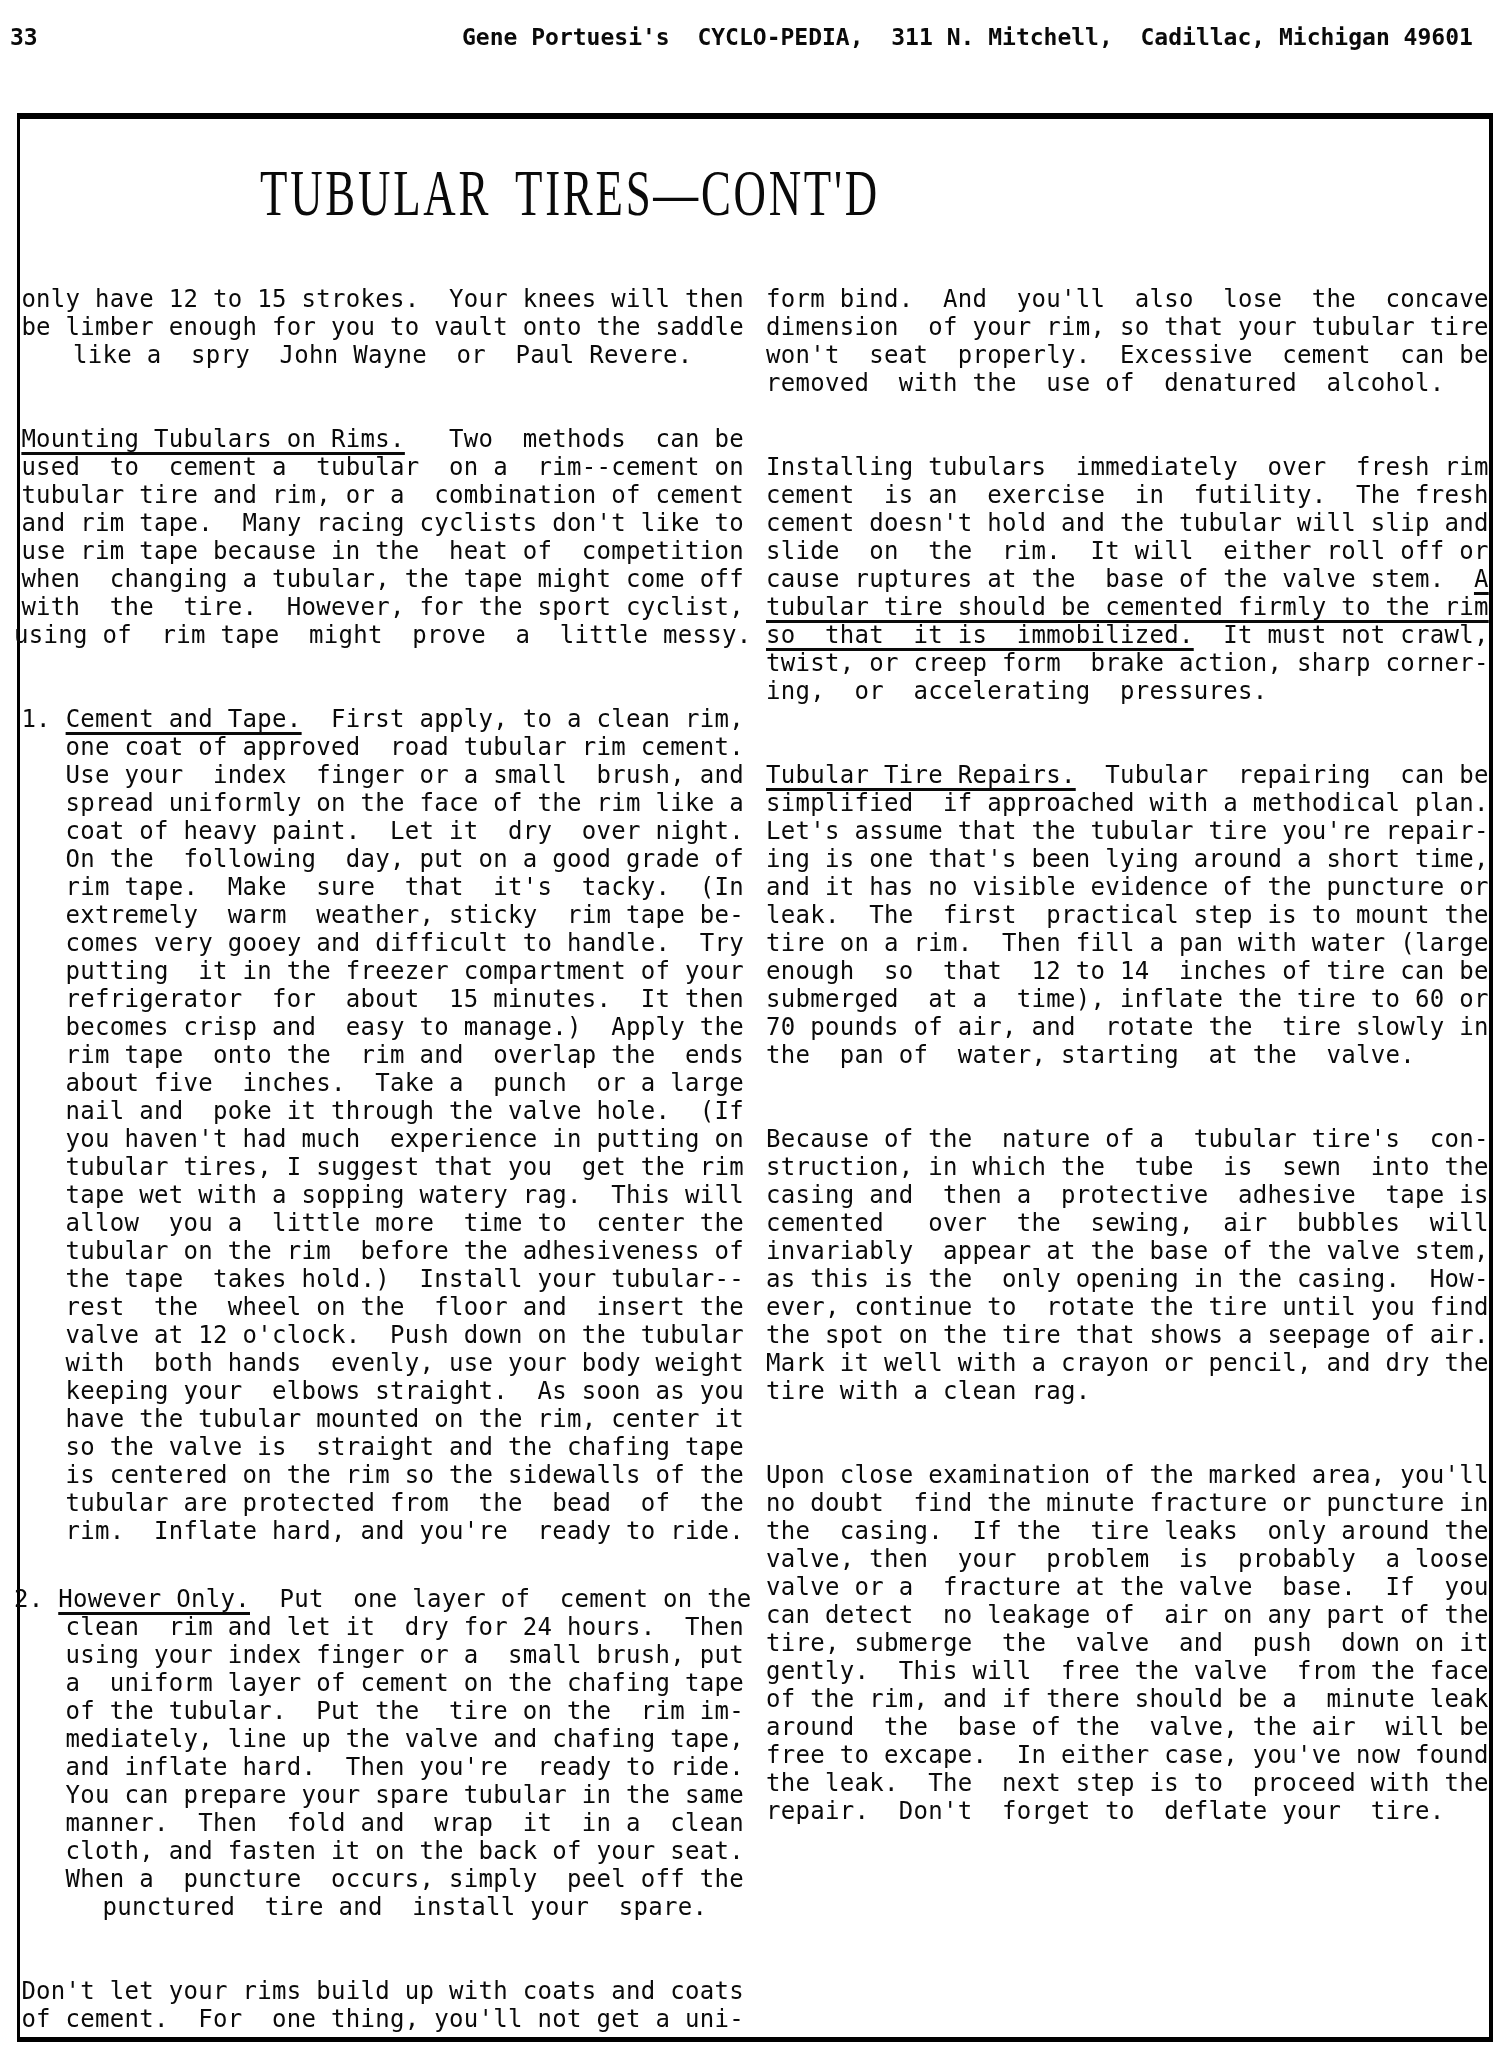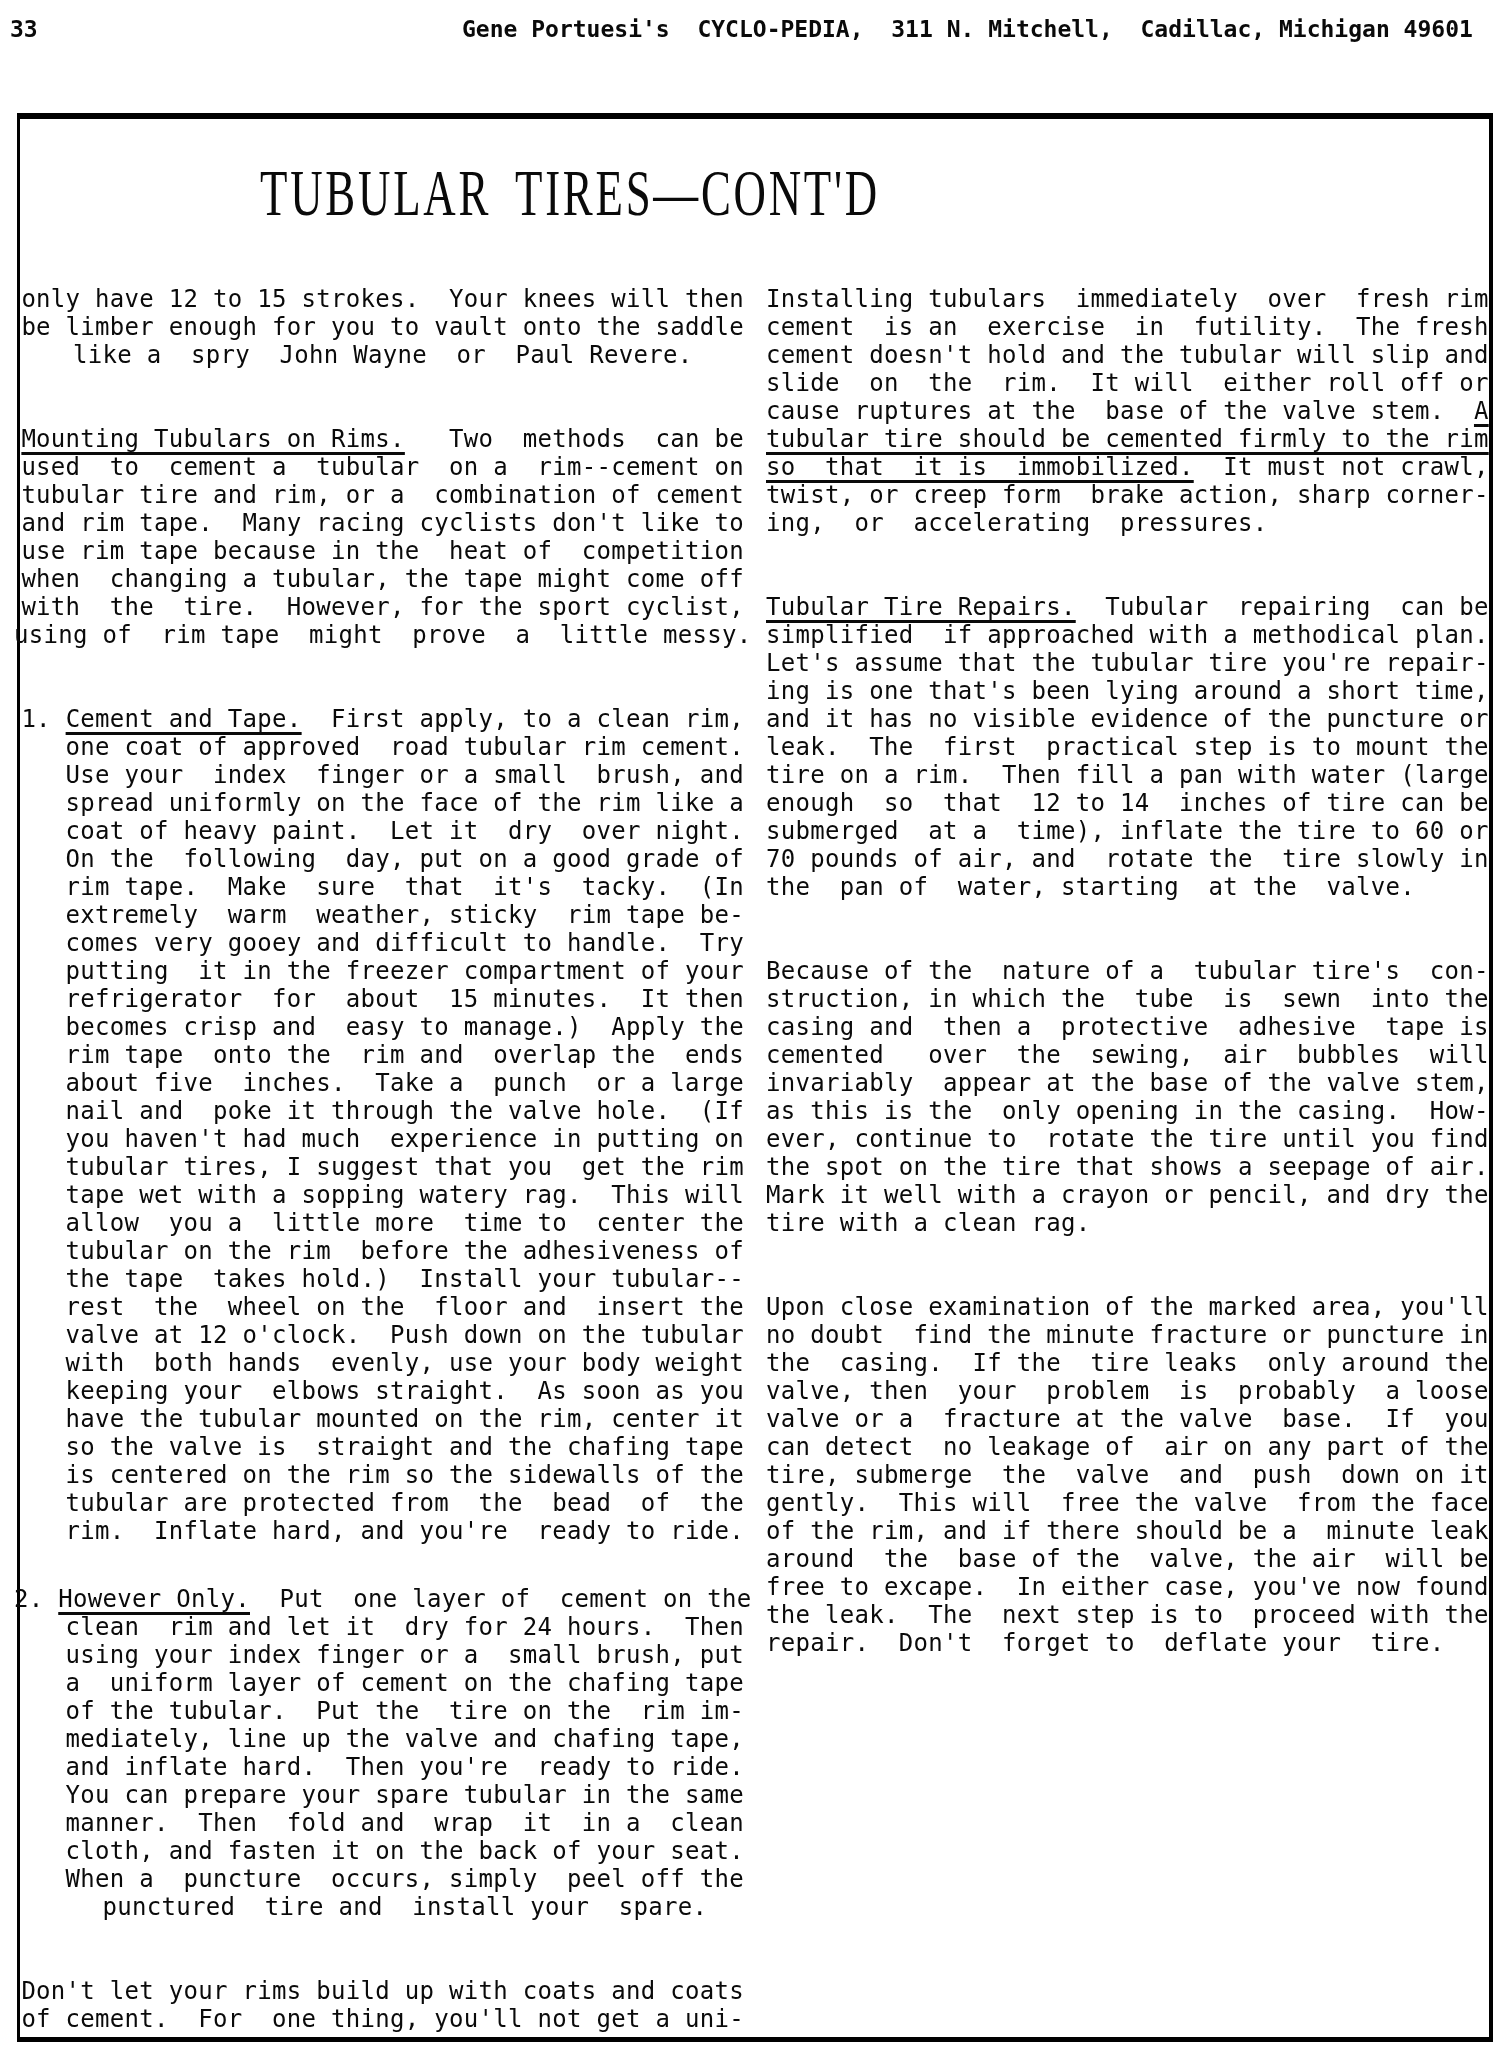--- a/index.html
+++ b/index.html
@@ -3,21 +3,21 @@
 <meta charset="utf-8">
 <style>
   html,body{margin:0;padding:0;}
   body{
     width:1512px;height:2060px;position:relative;
     background:#ffffff;color:#0a0a0a;
     font-family:"DejaVu Sans Mono",monospace;
     overflow:hidden;
   }
   .pagehead{
-    position:absolute;top:16px;
+    position:absolute;top:24px;
     font-size:23px;line-height:27px;white-space:pre;
     font-weight:bold;
     text-align:center;
   }
   #page-number{left:10px;}
   #running-title{left:455px;margin-left:7px;}
   .article-box{
     position:absolute;left:17px;top:113px;width:1476px;height:1929px;
     box-sizing:border-box;
     border-top:6px solid #000;
@@ -107,21 +107,24 @@
    of the tubular.  Put the  tire on the  rim im-
    mediately, line up the valve and chafing tape,
    and inflate hard.  Then you're  ready to ride.
    You can prepare your spare tubular in the same
    manner.  Then  fold and  wrap  it  in a  clean
    cloth, and fasten it on the back of your seat.
    When a  puncture  occurs, simply  peel off the
    punctured  tire and  install your  spare.</pre><pre class="block">Don't let your rims build up with coats and coats
 of cement.  For  one thing, you'll not get a uni-</pre></div>
 
-<div class="col col-right"><pre class="block">Installing tubulars  immediately  over  fresh rim
+<div class="col col-right"><pre class="block">form bind.  And  you'll  also  lose  the  concave
+dimension  of your rim, so that your tubular tire
+won't  seat  properly.  Excessive  cement  can be
+removed  with the  use of  denatured  alcohol.</pre><pre class="block">Installing tubulars  immediately  over  fresh rim
 cement  is an  exercise  in  futility.  The fresh
 cement doesn't hold and the tubular will slip and
 slide  on  the  rim.  It will  either roll off or
 cause ruptures at the  base of the valve stem.  <span class="u">A</span>
 <span class="u">tubular tire should be cemented firmly to the rim</span>
 <span class="u">so  that  it is  immobilized.</span>  It must not crawl,
 twist, or creep form  brake action, sharp corner-
 ing,  or  accelerating  pressures.</pre><pre class="block"><span class="u">Tubular Tire Repairs.</span>  Tubular  repairing  can be
 simplified  if approached with a methodical plan.
 Let's assume that the tubular tire you're repair-

